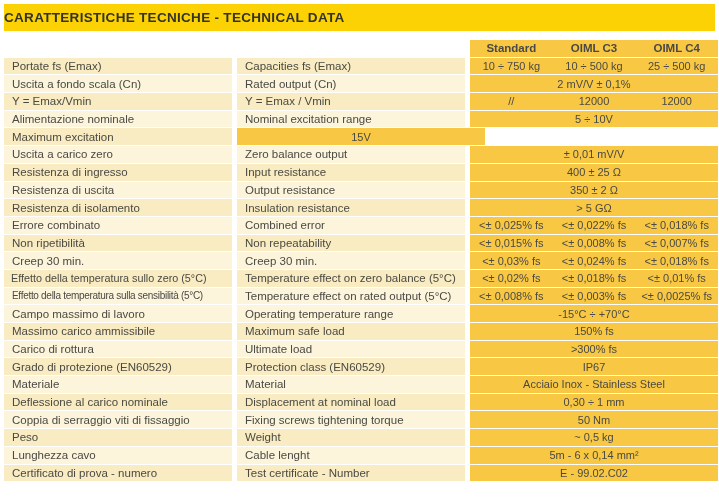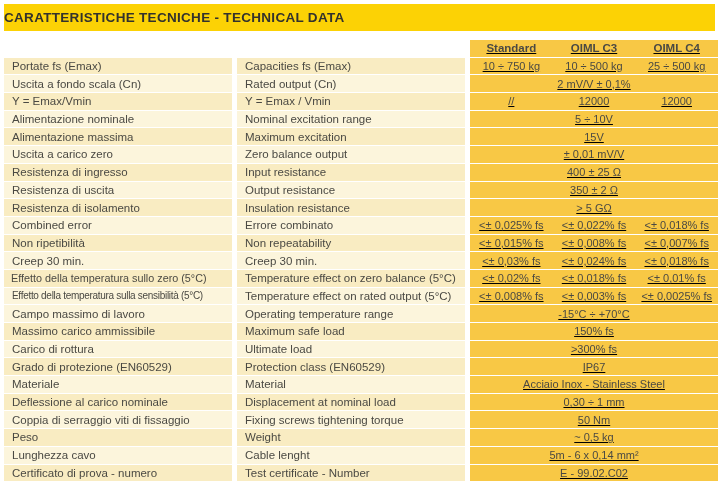--- a/index.html
+++ b/index.html
@@ -20,21 +20,21 @@
 
   .row { display:flex; height:16.7px; margin-bottom:1px; }
 
   .cell {
     box-sizing:border-box; padding:0 8px; display:flex; align-items:center;
     font-size:11.5px; color:var(--text); white-space:nowrap; overflow:hidden;
   }
   .cell.it { width:228px; margin-right:5px; }
   .cell.en { width:228px; margin-right:5px; }
 
-  .vals { width:248px; display:flex; background:var(--gold);text-decoration:underline; }
+  .vals { width:248px; display:flex; background:var(--gold); }
   .v {
     flex:1; display:flex; align-items:center; justify-content:center;
     font-size:11px; color:var(--text); white-space:nowrap; overflow:hidden;
   }
 
   .row.dark  .cell { background:var(--cream-dark); }
   .row.light .cell { background:var(--cream-light); }
   .header-row .cell { background:var(--cream-header); font-weight:bold; font-size:11.8px;margin-top:20px; }
   .header-row .v { font-weight:bold; font-size:11.5px; }
 
@@ -93,21 +93,20 @@
 
     <div class="row light">
       <div class="cell it">Alimentazione nominale</div>
       <div class="cell en">Nominal excitation range</div>
       <div class="vals">
         <div class="v">5 ÷ 10V</div>
       </div>
     </div>
 
     <div class="row dark">
-      <div class="cell it">Alimentazione massima</div>
       <div class="cell en">Maximum excitation</div>
       <div class="vals">
         <div class="v">15V</div>
       </div>
     </div>
 
     <div class="row light">
       <div class="cell it">Uscita a carico zero</div>
       <div class="cell en">Zero balance output</div>
       <div class="vals">
@@ -133,22 +132,22 @@
 
     <div class="row dark">
       <div class="cell it">Resistenza di isolamento</div>
       <div class="cell en">Insulation resistance</div>
       <div class="vals">
         <div class="v">&gt; 5 GΩ</div>
       </div>
     </div>
 
     <div class="row light">
+      <div class="cell it">Errore combinato</div>
       <div class="cell en">Combined error</div>
-      <div class="cell it">Errore combinato</div>
       <div class="vals">
         <div class="v">&lt;± 0,025% fs</div>
         <div class="v">&lt;± 0,022% fs</div>
         <div class="v">&lt;± 0,018% fs</div>
       </div>
     </div>
 
     <div class="row dark">
       <div class="cell it">Non ripetibilità</div>
       <div class="cell en">Non repeatability</div>

